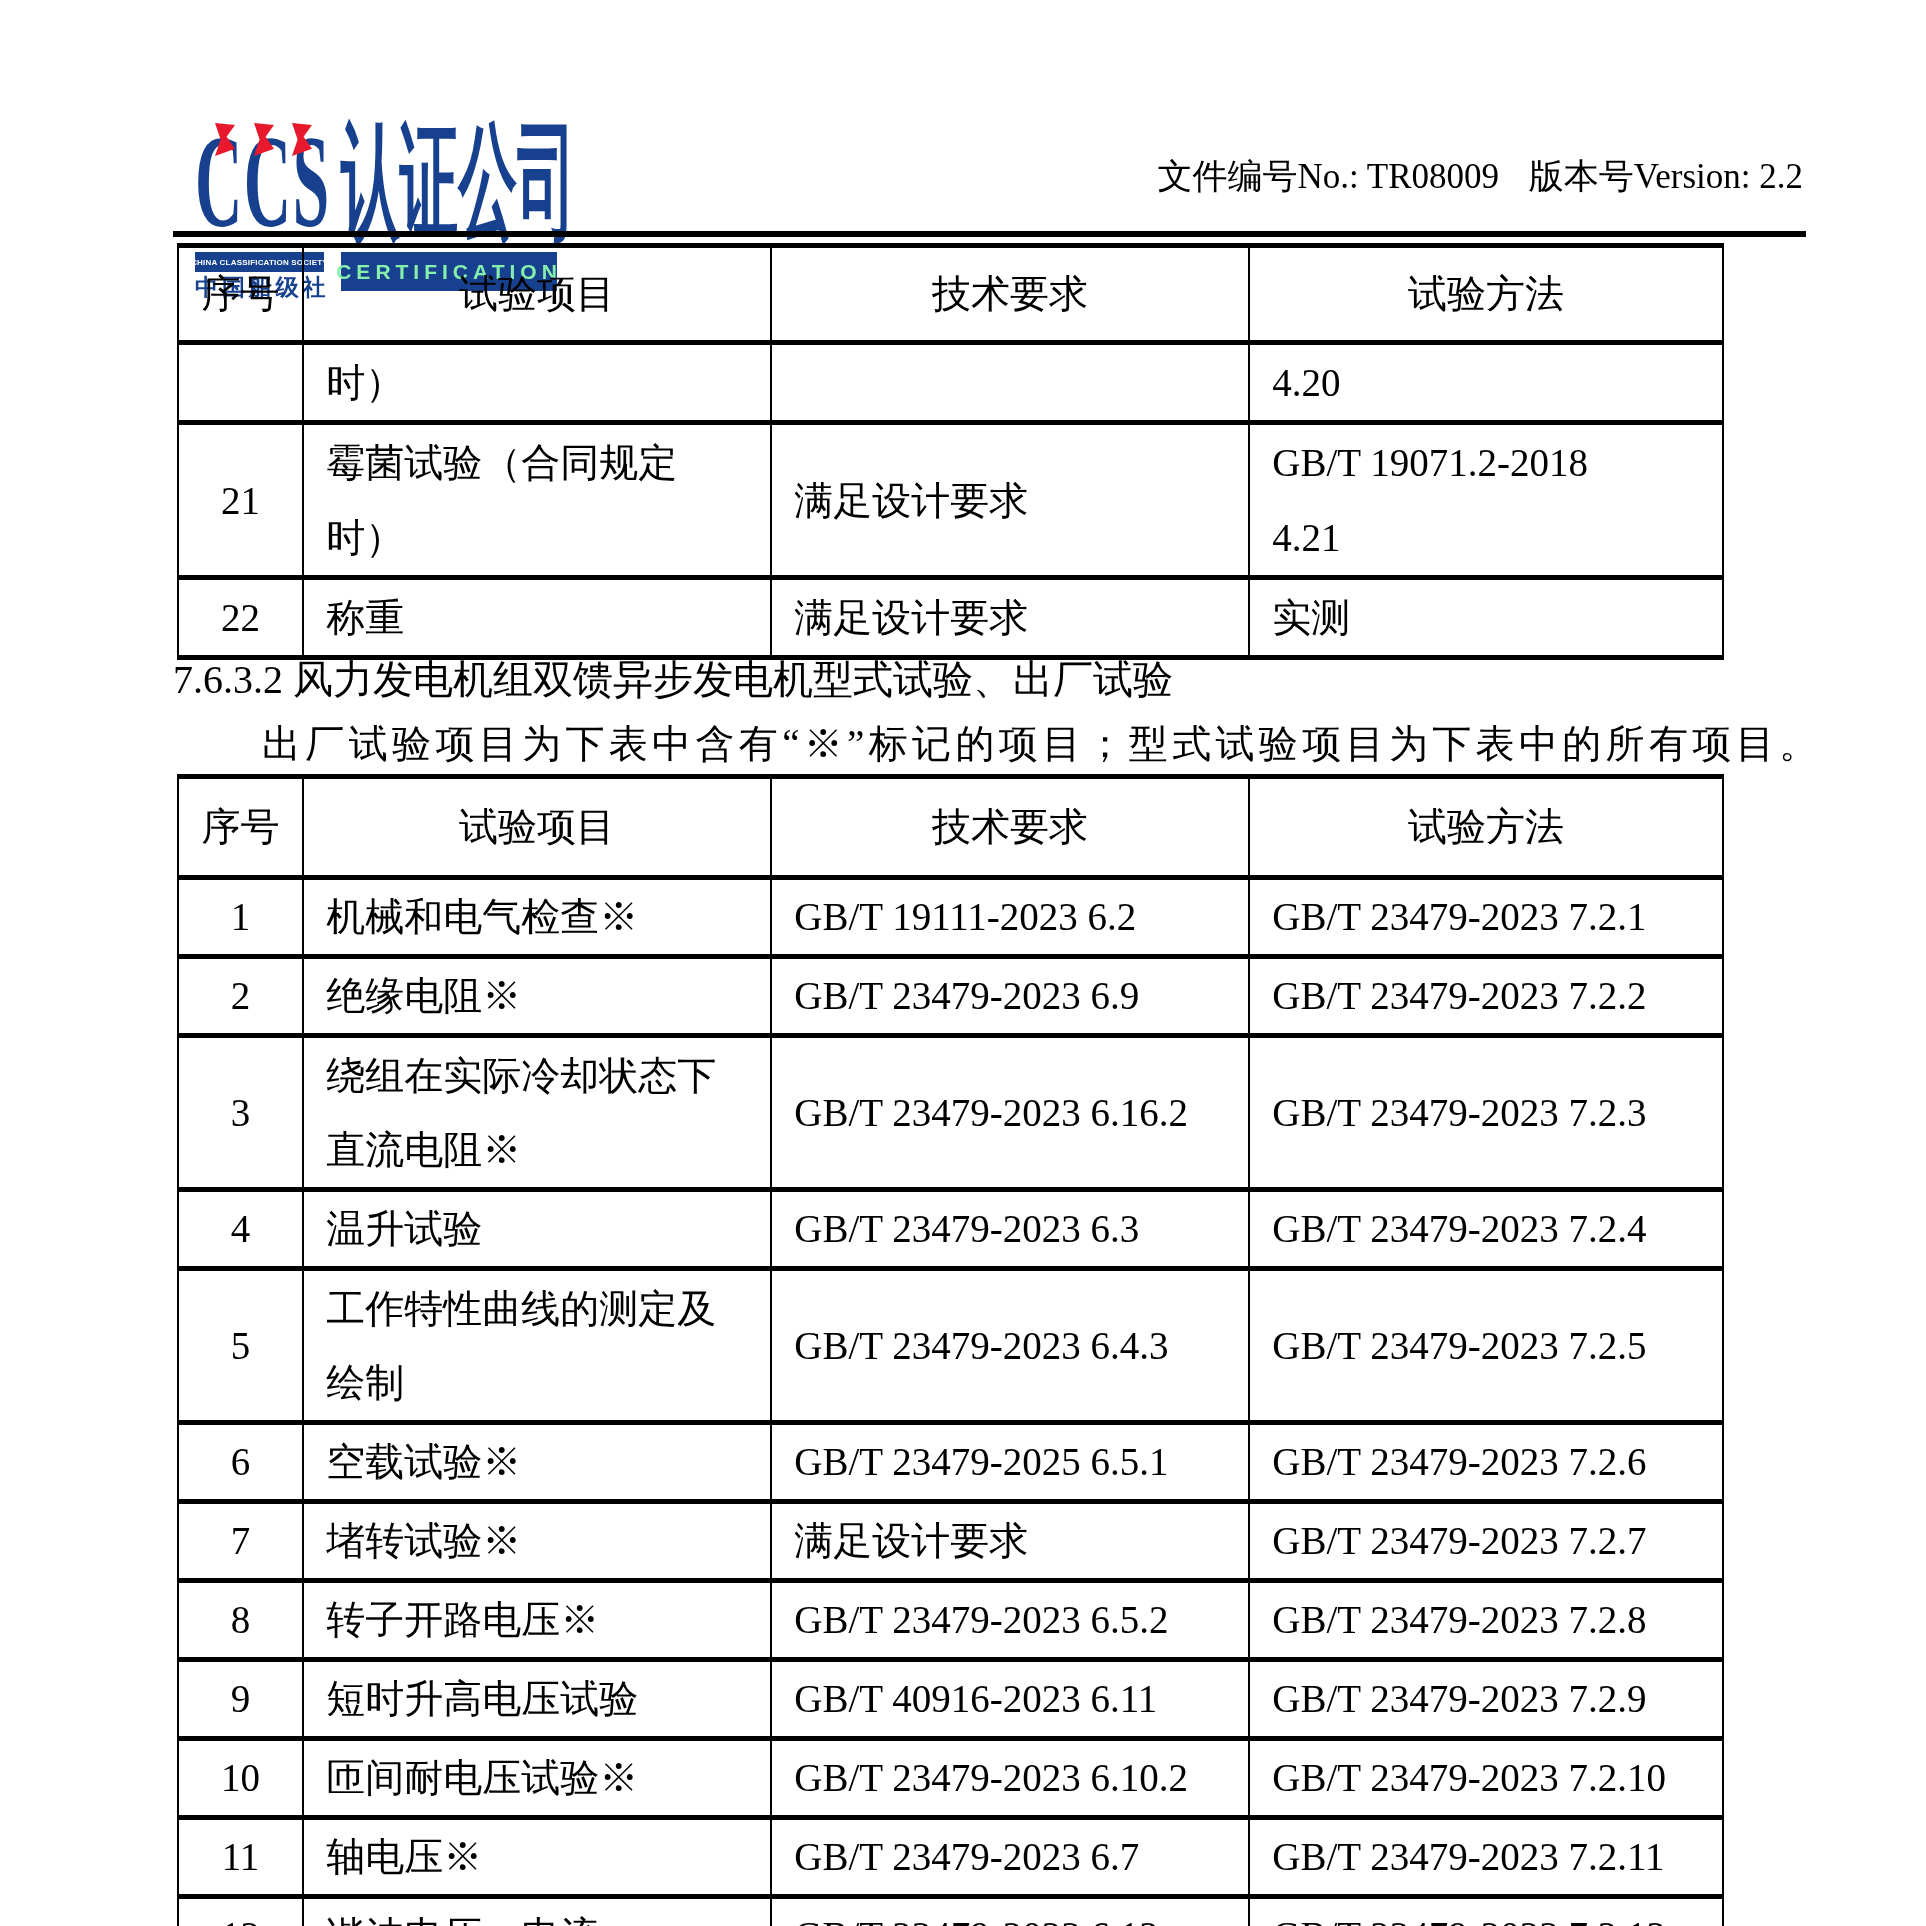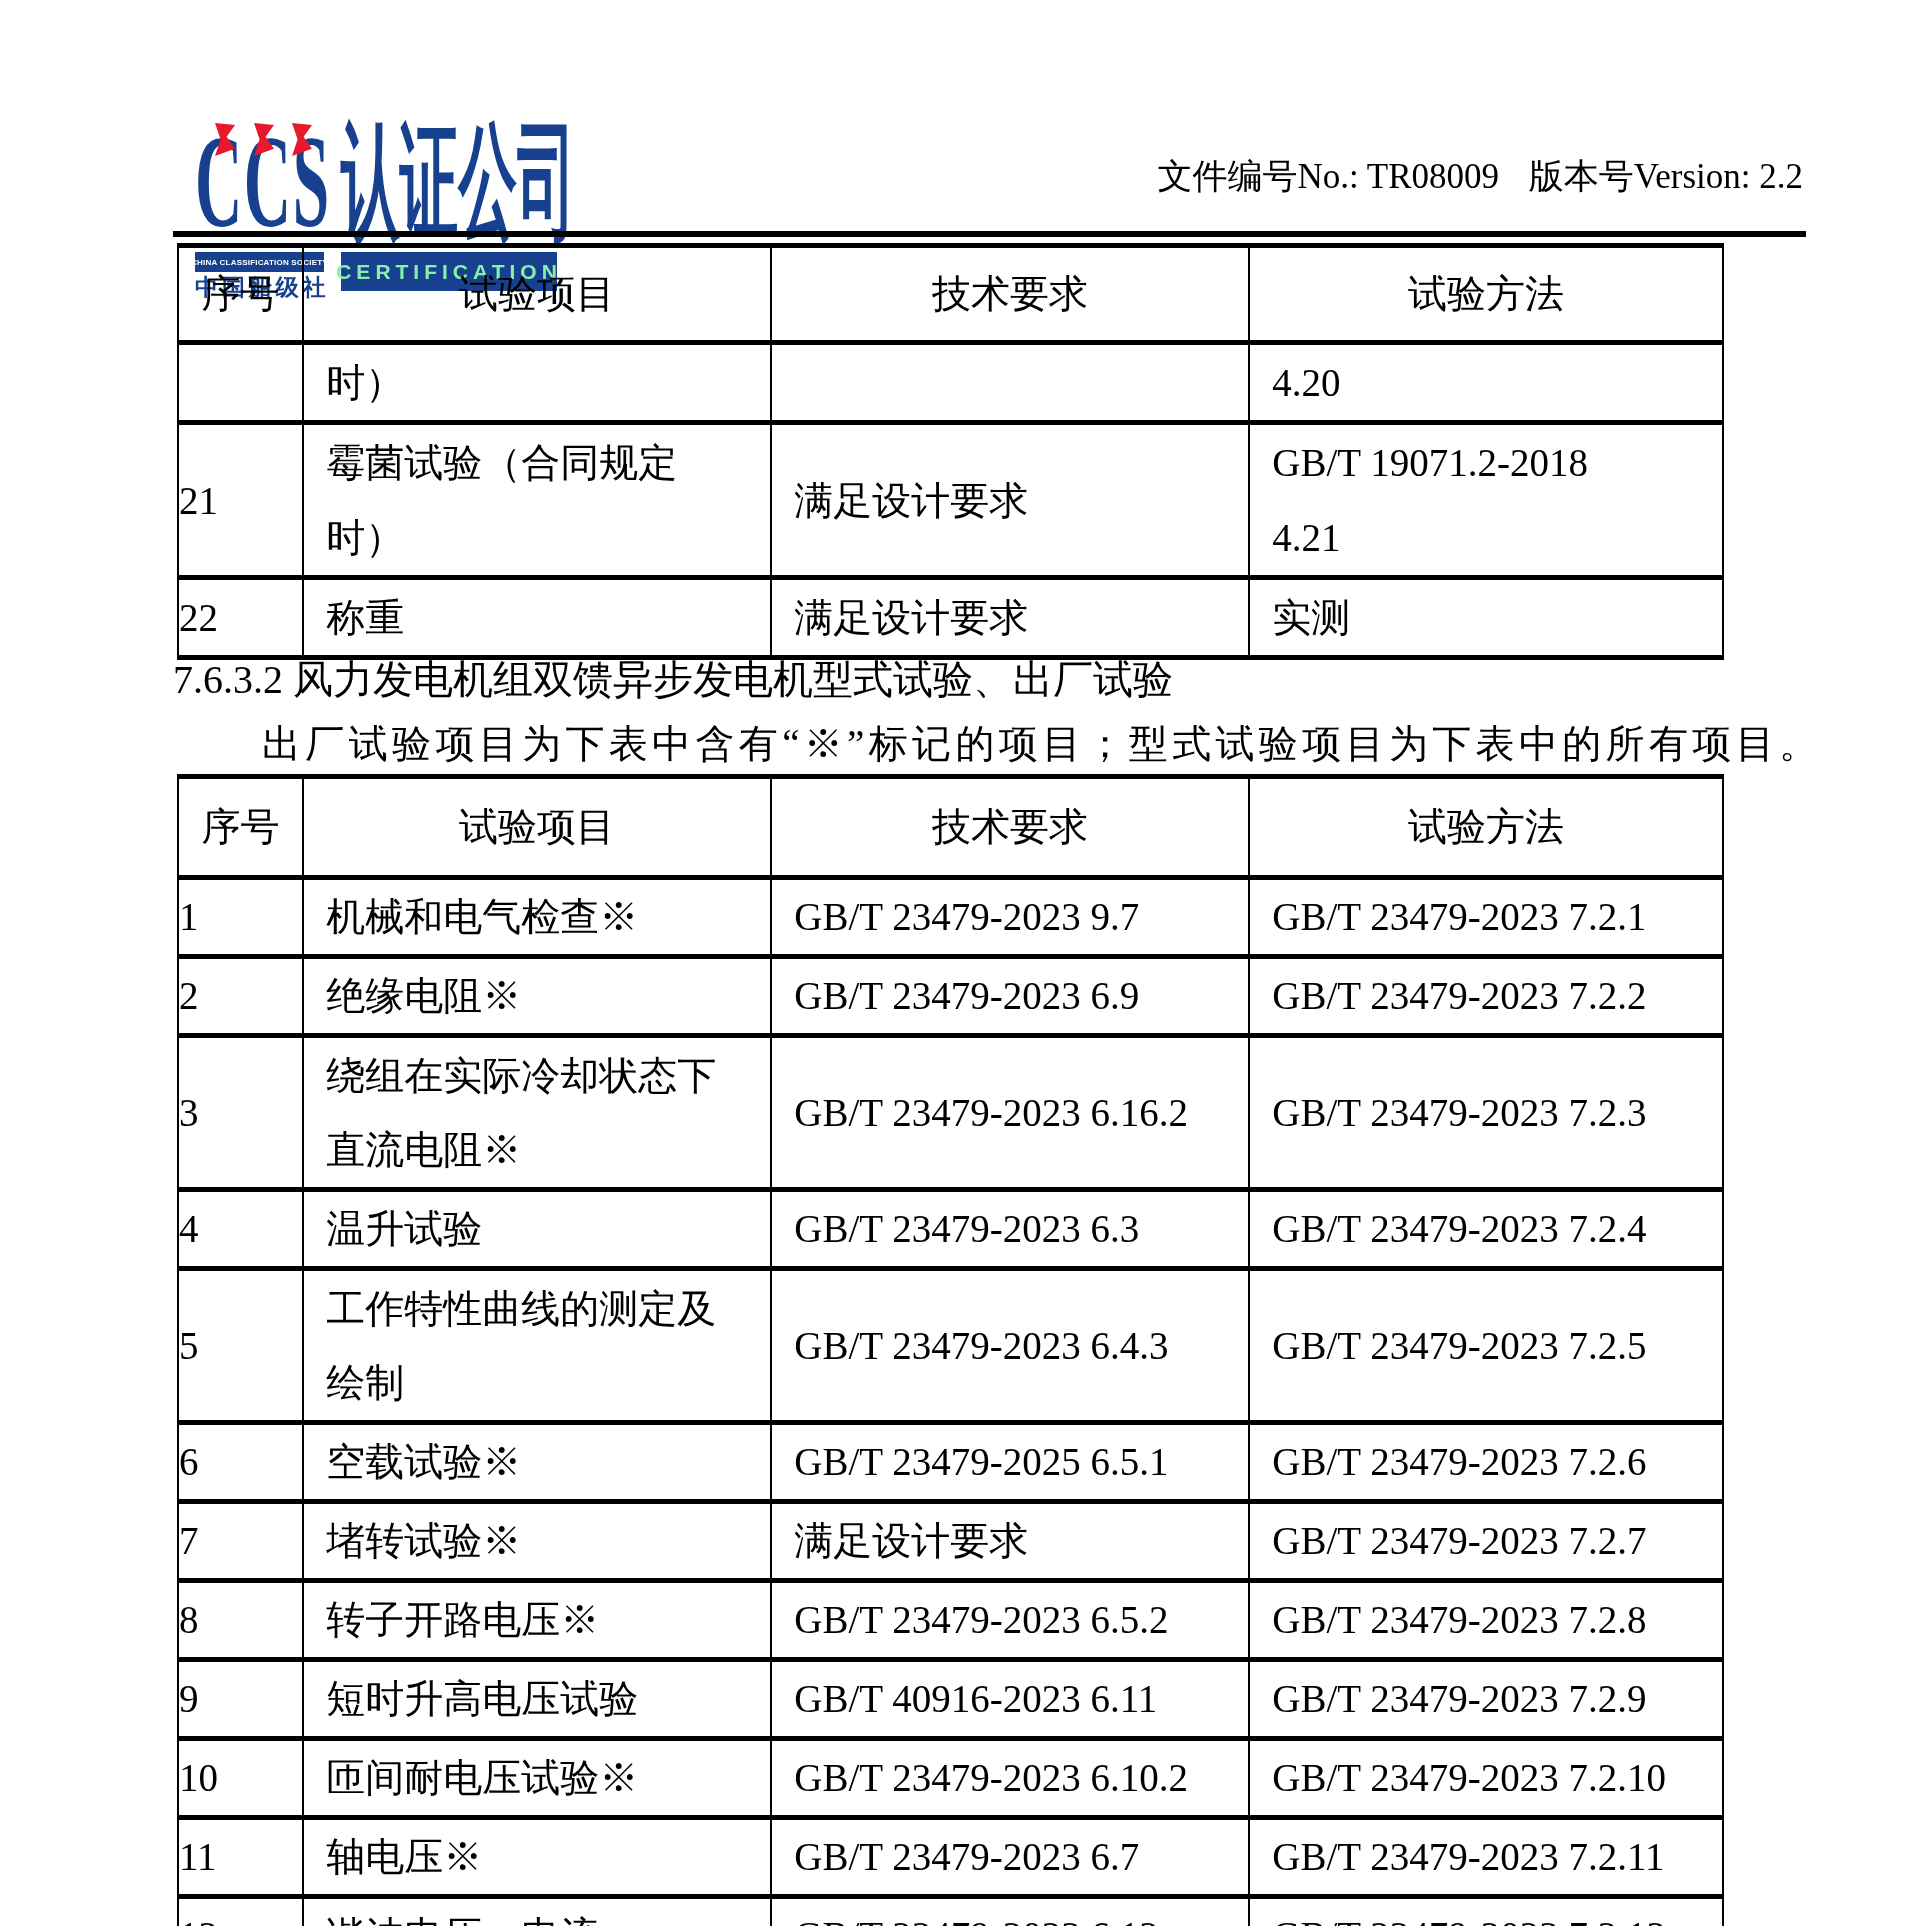--- a/index.html
+++ b/index.html
@@ -73,21 +73,21 @@
     border-left:2.7px solid #000;border-right:2.7px solid #000;
     padding:0;vertical-align:middle;
     font-weight:normal;overflow:hidden;
   }
   .dtable th{height:92px;text-align:center;font-size:39px;}
   .t2 th{height:96px;}
   .dtable td{height:75px;line-height:75px;white-space:pre-line;}
   .t2 td{height:74px;line-height:74px;}
   .dtable tr.tall td{height:150px;}
   .t2 tr.tall td{height:149px;}
-  .dtable td.c-no{}
+  .dtable td.c-no{text-align:center;}
   .dtable td.c-item,.dtable td.c-req,.dtable td.c-method{
     text-align:left;padding-left:22.3px;padding-right:7.7px;
   }
   col.col-no{width:125px;}
   col.col-item{width:468px;}
   col.col-req{width:478px;}
   col.col-method{width:474px;}
   
   .section-heading{
     position:absolute;left:173px;width:1633px;
@@ -176,21 +176,21 @@
           <th>序号</th>
           <th>试验项目</th>
           <th>技术要求</th>
           <th>试验方法</th>
         </tr>
       </thead>
     <tbody>
         <tr>
           <td class="c-no">1</td>
           <td class="c-item">机械和电气检查※</td>
-          <td class="c-req">GB/T 23479-2023 9.7</td>
+          <td class="c-req">GB/T 19111-2023 6.2</td>
           <td class="c-method">GB/T 23479-2023 7.2.1</td>
         </tr>
         <tr>
           <td class="c-no">2</td>
           <td class="c-item">绝缘电阻※</td>
           <td class="c-req">GB/T 23479-2023 6.9</td>
           <td class="c-method">GB/T 23479-2023 7.2.2</td>
         </tr>
         <tr class="tall">
           <td class="c-no">3</td>

